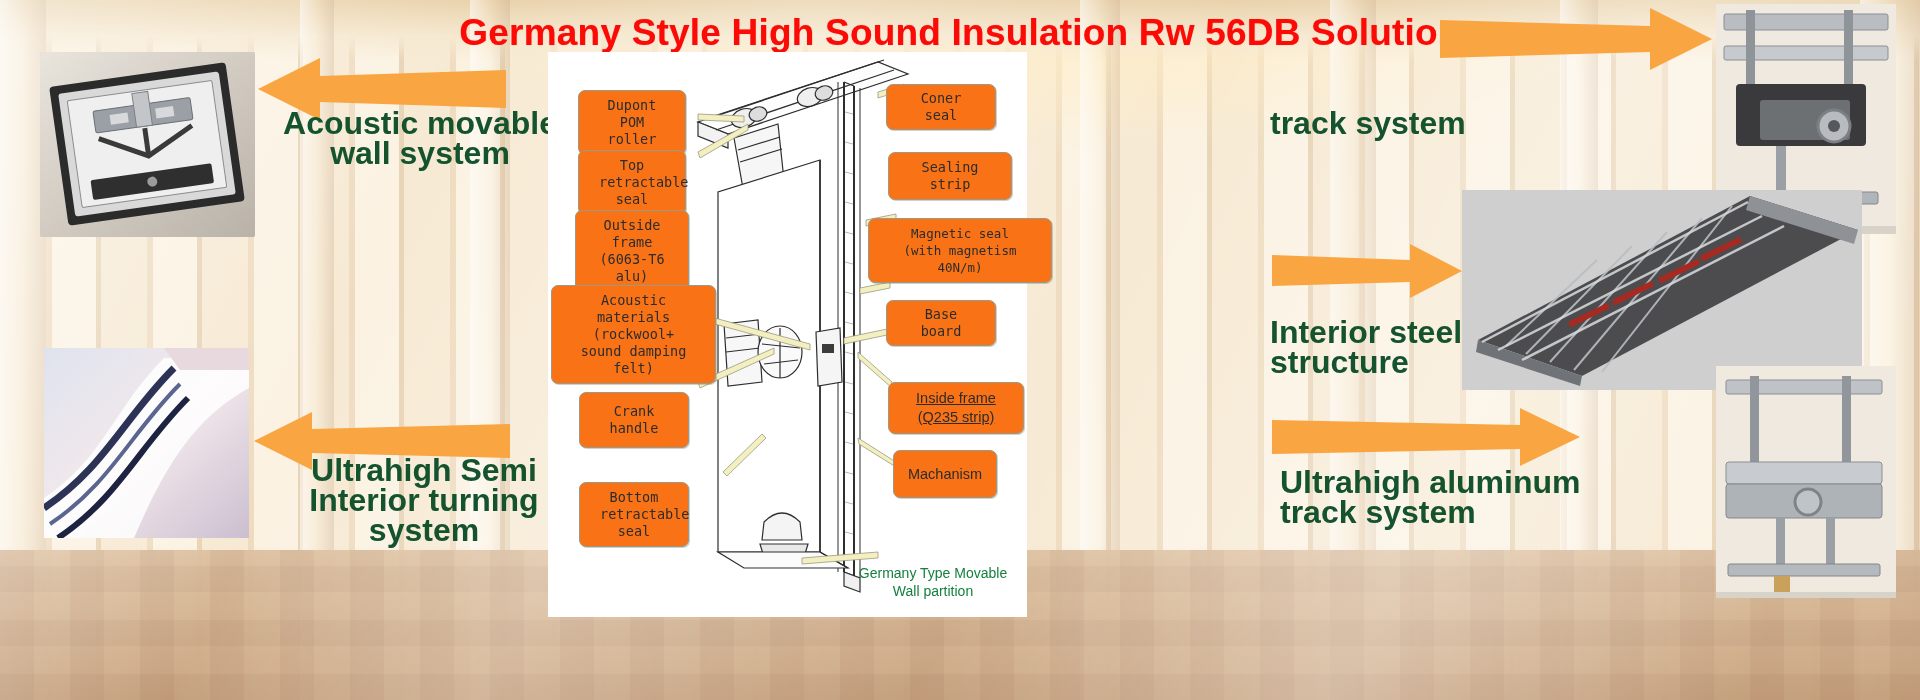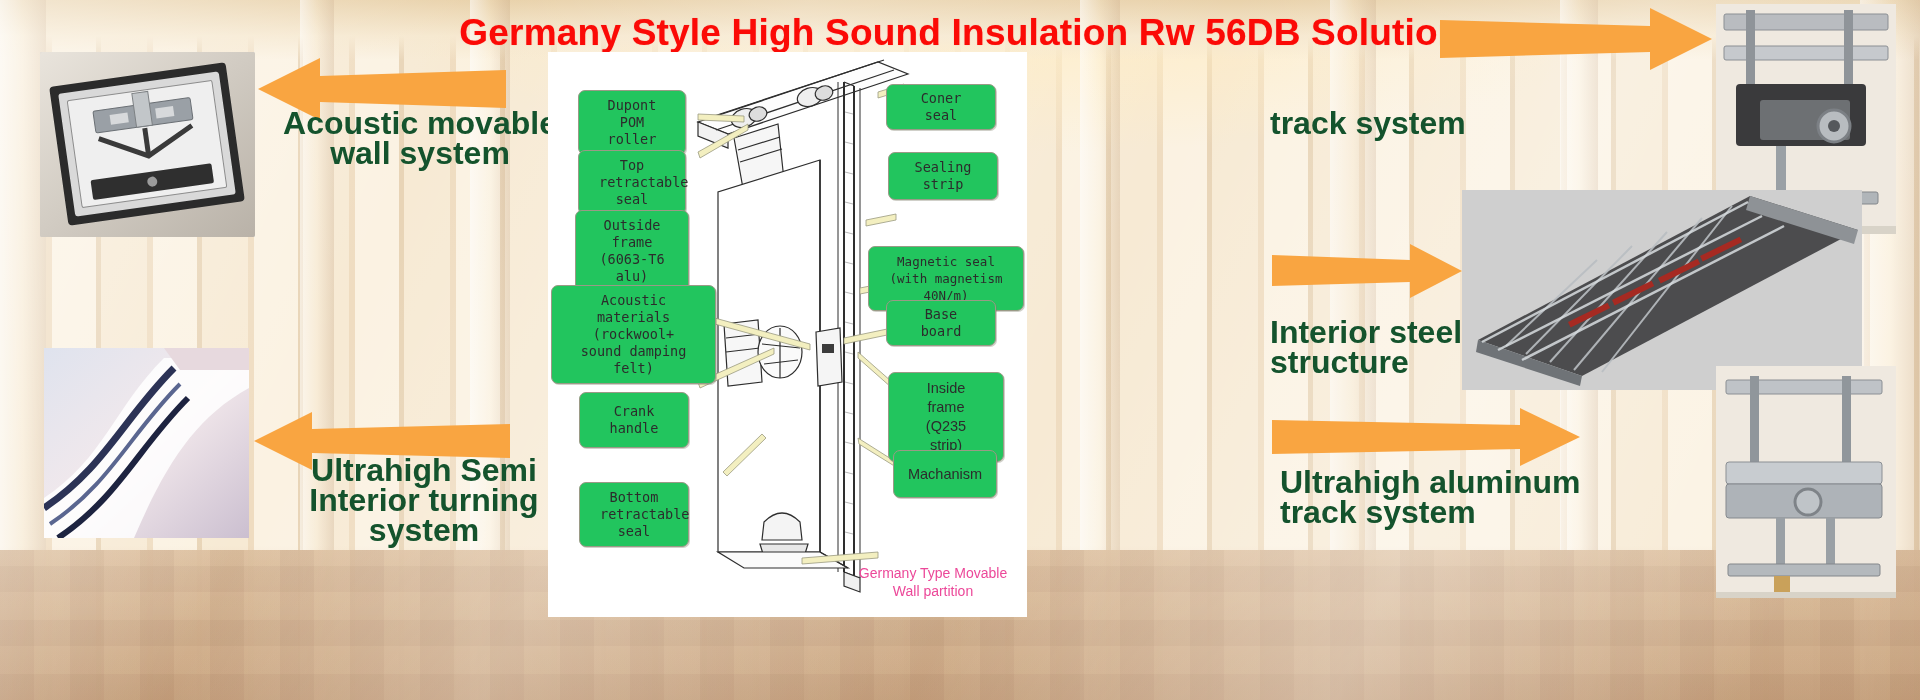--- a/index.html
+++ b/index.html
@@ -45,24 +45,24 @@
     color:#fb0a06;font-size:37px;font-weight:bold;letter-spacing:.2px;
     font-family:"Liberation Sans",sans-serif;
     text-shadow:0 0 1px rgba(255,0,0,.35);}
 
   
   .diagram{position:absolute;left:548px;top:52px;width:479px;height:565px;
      background:#ffffff;}
   .diagram svg{display:block;}
 
   .cap{position:absolute;left:290px;top:512px;width:190px;text-align:center;
-     color:#ec4899;font-size:14px;line-height:18px;font-family:"Liberation Sans",sans-serif;}
-
-  
-  .lab{position:absolute;background:#22c55e;border:1.6px solid #9a9a86;border-radius:7px;
+     color:#15803d;font-size:14px;line-height:18px;font-family:"Liberation Sans",sans-serif;}
+
+  
+  .lab{position:absolute;background:#f97316;border:1.6px solid #9a9a86;border-radius:7px;
      color:#2c2c2c;text-align:center;font-family:"DejaVu Sans Mono","Liberation Mono",monospace;
      font-size:13.5px;line-height:17px;padding:6px 20px;box-sizing:border-box;
      box-shadow:1px 1px 0 rgba(120,120,100,.35);}
   .lab.sans{font-family:"Liberation Sans",sans-serif;font-size:14.5px;line-height:19px;}
 
   
   .photo{position:absolute;overflow:hidden;background:#cfcfcf;}
 
   
   .sidecap{position:absolute;color:#14532d;font-weight:bold;font-size:32px;line-height:30px;
@@ -365,35 +365,35 @@
     <div class="lab" style="left:31px;top:430px;width:110px;">
       <div>Bottom</div>
       <div>retractable</div>
       <div>seal</div>
     </div>
 
     <div class="lab" style="left:338px;top:32px;width:110px;height:46px;display:flex;align-items:center;">
       <div>Coner seal</div>
     </div>
 
-    <div class="lab" style="left:340px;top:100px;width:110px;">
+    <div class="lab" style="left:340px;top:100px;width:124px;">
       <div>Sealing</div>
       <div>strip</div>
     </div>
 
-    <div class="lab" style="left:320px;top:166px;width:156px;font-size:12.5px;margin-top:28px;">
+    <div class="lab" style="left:320px;top:166px;width:184px;font-size:12.5px;">
       <div>Magnetic seal</div>
       <div>(with magnetism 40N/m)</div>
     </div>
 
     <div class="lab" style="left:338px;top:248px;width:110px;height:46px;display:flex;align-items:center;justify-content:center;">
       <div>Base board</div>
     </div>
 
-    <div class="lab sans" style="left:340px;top:320px;width:116px;">
+    <div class="lab sans" style="left:340px;top:330px;width:136px;text-decoration:underline;">
       <div>Inside frame</div>
       <div>(Q235 strip)</div>
     </div>
 
     <div class="lab sans" style="left:345px;top:398px;width:104px;height:48px;display:flex;align-items:center;justify-content:center;">
       <div>Machanism</div>
     </div>
 
     <div class="cap">
       <div>Germany Type Movable</div>

